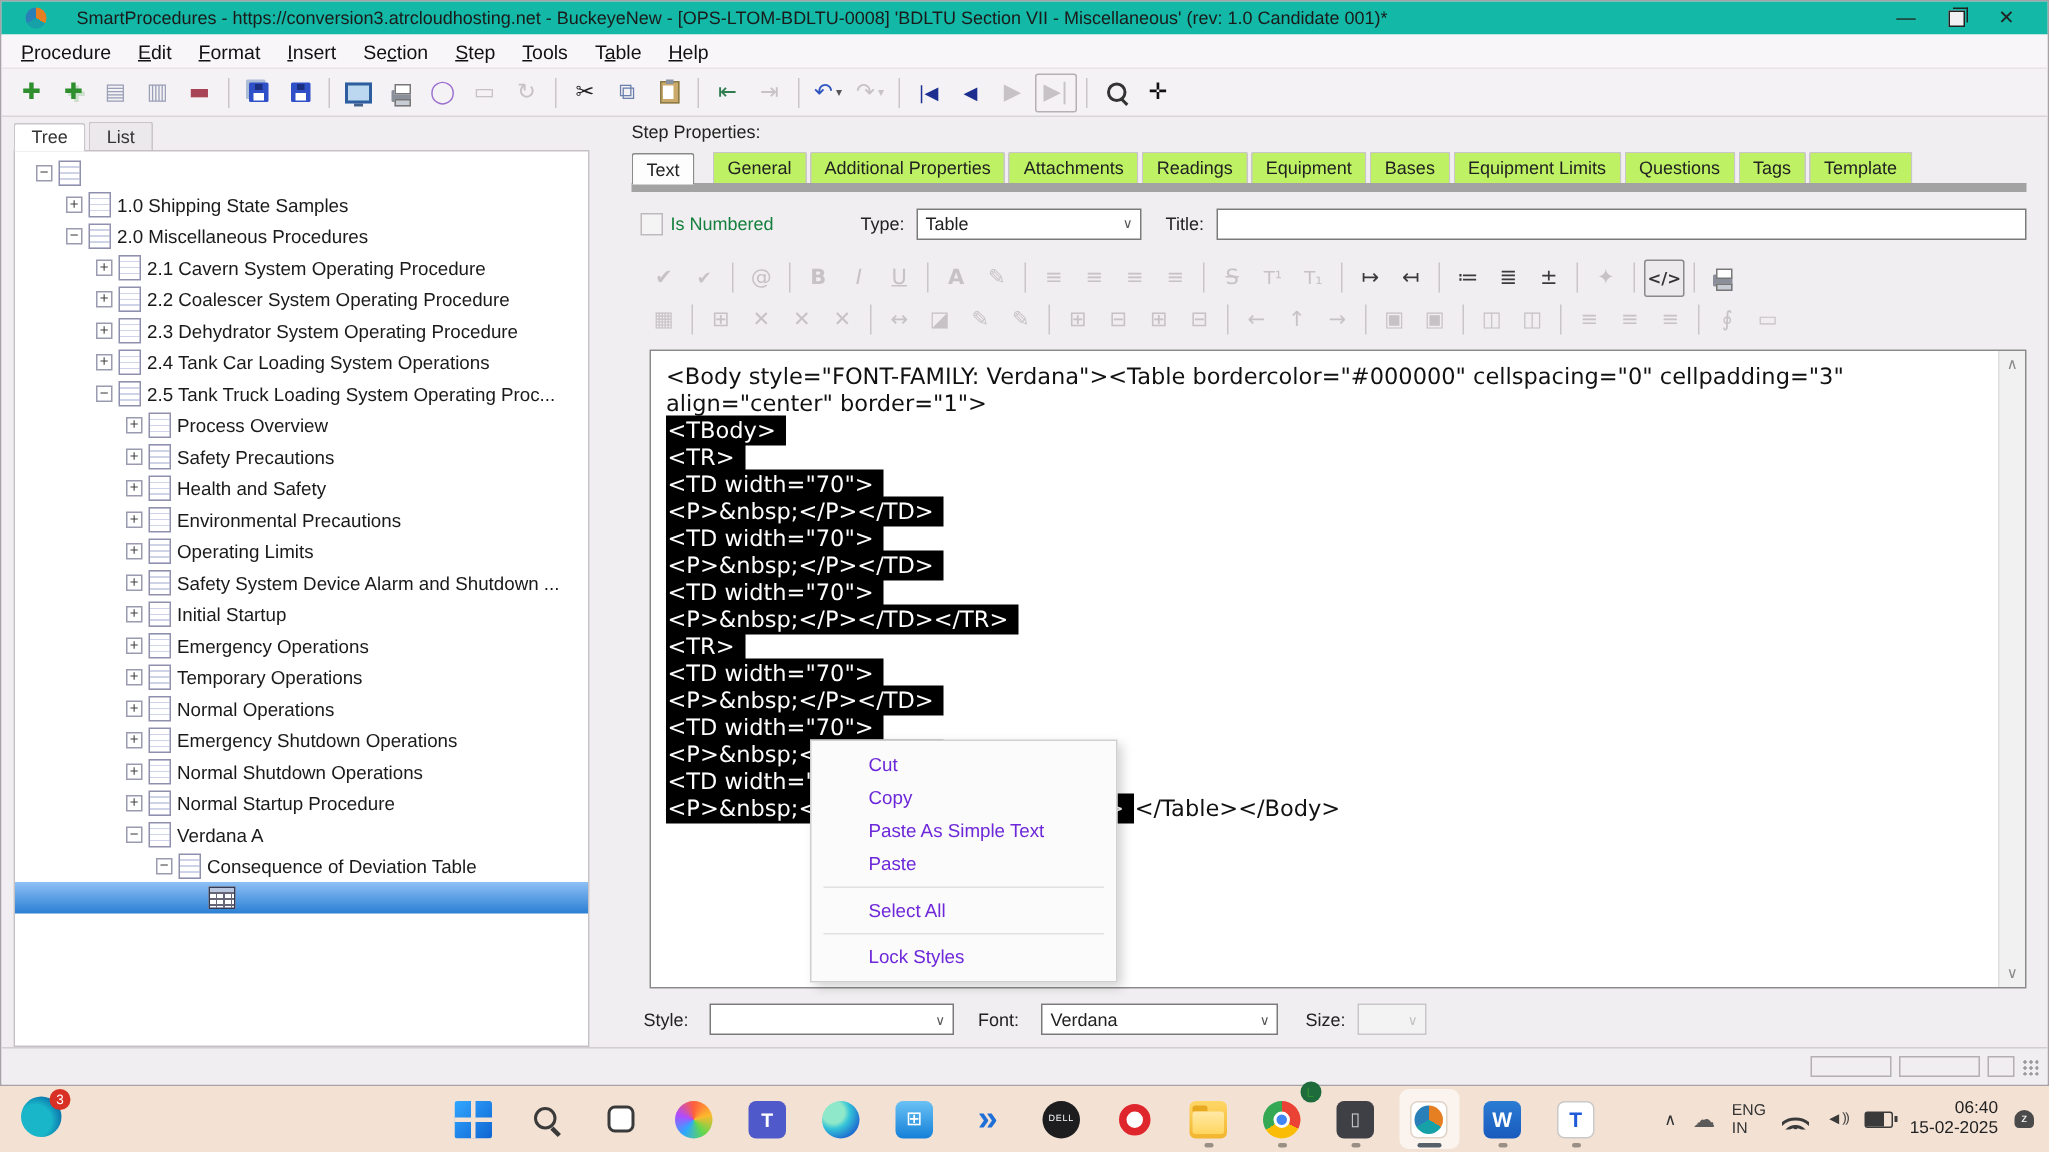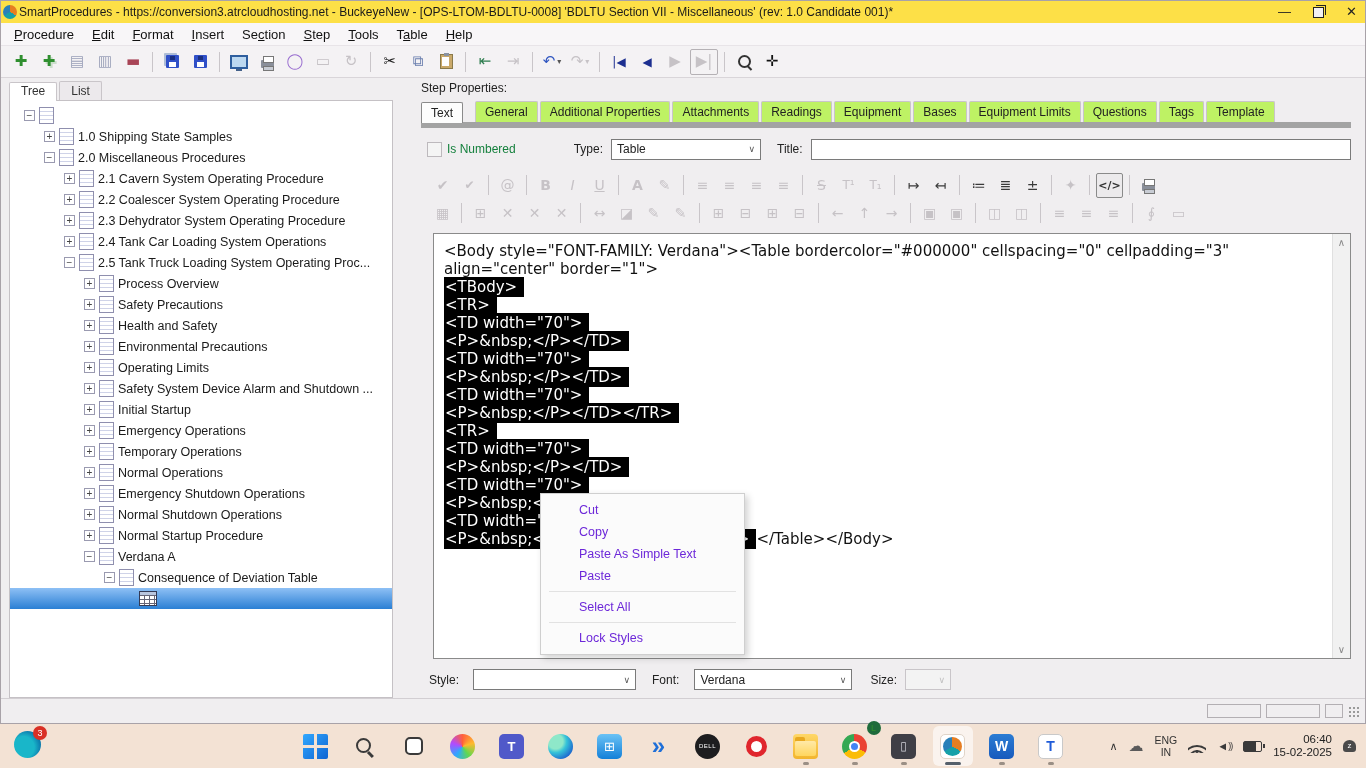--- a/index.html
+++ b/index.html
@@ -1,21 +1,21 @@
 <!DOCTYPE html>
 <html><head>
 <meta charset="utf-8">
 <style>
   html,body{margin:0;padding:0;}
   body{font-family:"Liberation Sans",sans-serif;}
   .screen{position:relative;width:1366px;height:768px;overflow:hidden;background:#e8e4e0;}
 
   
   .app{position:absolute;left:0;top:0;width:1366px;height:724px;background:#f0eef0;border:1px solid #a8a2a8;box-sizing:border-box;display:flex;flex-direction:column;}
-  .titlebar{height:22px;background:#fde047;display:flex;align-items:center;padding:0 2px;gap:2px;font-size:12px;color:#1a1a1a;flex:none;}
+  .titlebar{height:22px;background:#14b8a6;display:flex;align-items:center;padding:0 16px;gap:20px;font-size:12px;color:#1a1a1a;flex:none;}
   .app-logo{width:14px;height:14px;border-radius:50%;background:conic-gradient(#e67e22 0 120deg,#16a0a8 120deg 240deg,#2980b9 240deg 360deg);flex:none;}
   .title-text{white-space:nowrap;overflow:hidden;flex:1;}
   .win-controls{display:flex;gap:22px;margin-right:6px;align-items:center;}
   .wc{font-size:13px;color:#222;line-height:14px;}
   .wc-restore{width:9px;height:9px;border:1px solid #222;position:relative;background:#f2f0f3;}
   .wc-restore::before{content:"";position:absolute;left:2px;top:-3px;width:9px;height:9px;border:1px solid #222;border-left:none;border-bottom:none;}
 
   .menubar{height:22px;background:#f8f6f8;display:flex;align-items:center;padding-left:4px;font-size:13px;color:#111;border-bottom:1px solid #e8e4e8;flex:none;}
   .mitem{padding:2px 9px;cursor:default;}
 
@@ -143,21 +143,21 @@
   .ic-dark-app::after{content:"▯";color:#cfcfd6;font-size:12px;}
   .ic-smartprocedures{background:#fff;border:1px solid #e0d4c8;}
   .ic-smartprocedures::after{content:"";width:19px;height:19px;border-radius:50%;background:conic-gradient(#e67e22 0 120deg,#16a0a8 120deg 240deg,#2980b9 240deg 360deg);}
   .ic-word{background:linear-gradient(#2b7cd3,#185abd);}
   .ic-word::after{content:"W";color:#fff;font-weight:bold;font-size:14px;}
   .ic-t-editor{background:#fff;border:1px solid #c9c9c9;}
   .ic-t-editor::after{content:"T";color:#1f5bd8;font-weight:bold;font-size:14px;}
   .tk-right{position:absolute;right:10px;top:0;height:44px;display:flex;align-items:center;gap:11px;font-size:11px;color:#333;}
   .tray-chevron{font-size:11px;color:#333;font-family:"DejaVu Sans",sans-serif;}
   .cloud{font-family:"DejaVu Sans",sans-serif;font-size:15px;color:#5a5a5a;}
-  .lang{text-align:center;line-height:12px;font-size:10.5px;}
+  .lang{text-align:left;line-height:12px;font-size:10.5px;}
   .wifi{width:18px;height:13px;position:relative;overflow:hidden;}
   .wifi::before{content:"";position:absolute;left:50%;bottom:-22px;transform:translateX(-50%);width:26px;height:26px;border-radius:50%;border:2px solid #3a3a3a;}
   .wifi::after{content:"";position:absolute;left:50%;bottom:-15px;transform:translateX(-50%);width:14px;height:14px;border-radius:50%;border:2px solid #3a3a3a;}
   .wifi i{position:absolute;left:50%;bottom:0;transform:translateX(-50%);width:3px;height:3px;border-radius:50%;background:#3a3a3a;}
   .spk{font-size:11px;color:#3a3a3a;}
   .spk::after{content:"))";font-size:9px;letter-spacing:-1px;position:relative;top:-1px;}
   .bat{width:17px;height:9px;border:1.5px solid #3a3a3a;border-radius:2px;position:relative;background:linear-gradient(90deg,#3a3a3a 0 70%,rgba(0,0,0,0) 70%);}
   .bat::after{content:"";position:absolute;right:-4px;top:2px;width:2px;height:4px;background:#3a3a3a;}
   .clock{text-align:right;line-height:13px;font-size:11.5px;color:#222;}
   .bell{width:13px;height:12px;border-radius:50% 50% 3px 3px;background:#4a4a4a;position:relative;display:flex;align-items:center;justify-content:center;}

